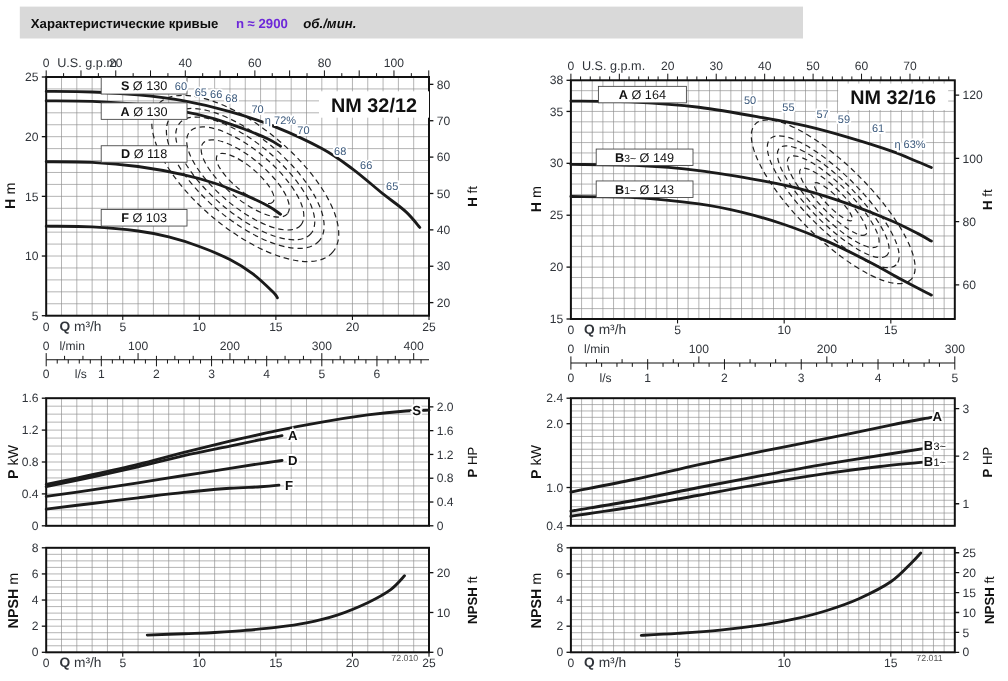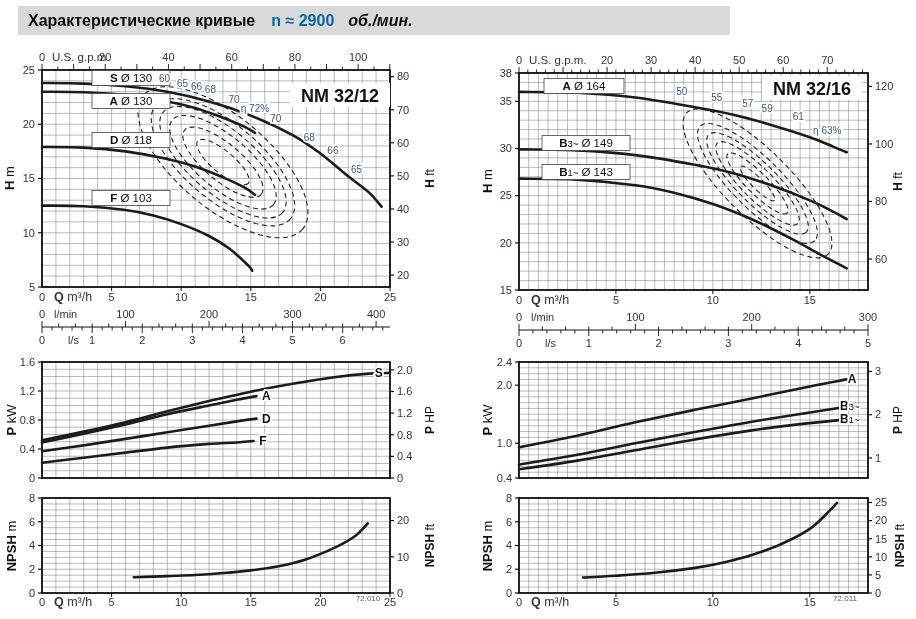--- a/index.html
+++ b/index.html
@@ -1,31 +1,31 @@
 <!DOCTYPE html>
 <html><head>
 <meta charset="utf-8">
 <style>
   html,body{margin:0;padding:0;background:#fff;}
   body{font-family:"Liberation Sans",sans-serif;}
   .sheet{position:relative;width:916px;height:619px;background:#fff;overflow:hidden;}
   .titlebar{position:absolute;left:18px;top:6px;width:712px;height:29px;background:#d9d9d9;
     display:flex;align-items:center;box-sizing:border-box;padding-left:10px;
-    font-size:16px;font-weight:bold;color:#0d0d0d;white-space:nowrap;}
+    font-size:12px;font-weight:bold;color:#0d0d0d;white-space:nowrap;}
   .titlebar .sp1{margin-left:16px;}
   .titlebar .sp2{margin-left:14px;font-style:italic;}
   svg{position:absolute;left:0;top:0;font-family:"Liberation Sans",sans-serif;}
 </style>
 </head>
 <body>
 
 <div class="sheet">
   <div class="titlebar" style="background: rgb(217, 217, 217);">
     <span>Характеристические кривые</span>
-    <span class="sp1" style="color: #0369a1;">n ≈ 2900</span>
+    <span class="sp1" style="color: #6d28d9;">n ≈ 2900</span>
     <span class="sp2">об./мин.</span>
   </div>
   <svg id="charts" width="916" height="619" viewBox="0 0 916 619">
       <defs>
         <clipPath id="clip-hq-nm32-12">
           <rect x="42" y="70" width="348" height="217"></rect>
         </clipPath>
         <clipPath id="clip-hq-nm32-16">
           <rect x="519" y="73" width="349" height="217"></rect>
         </clipPath>

